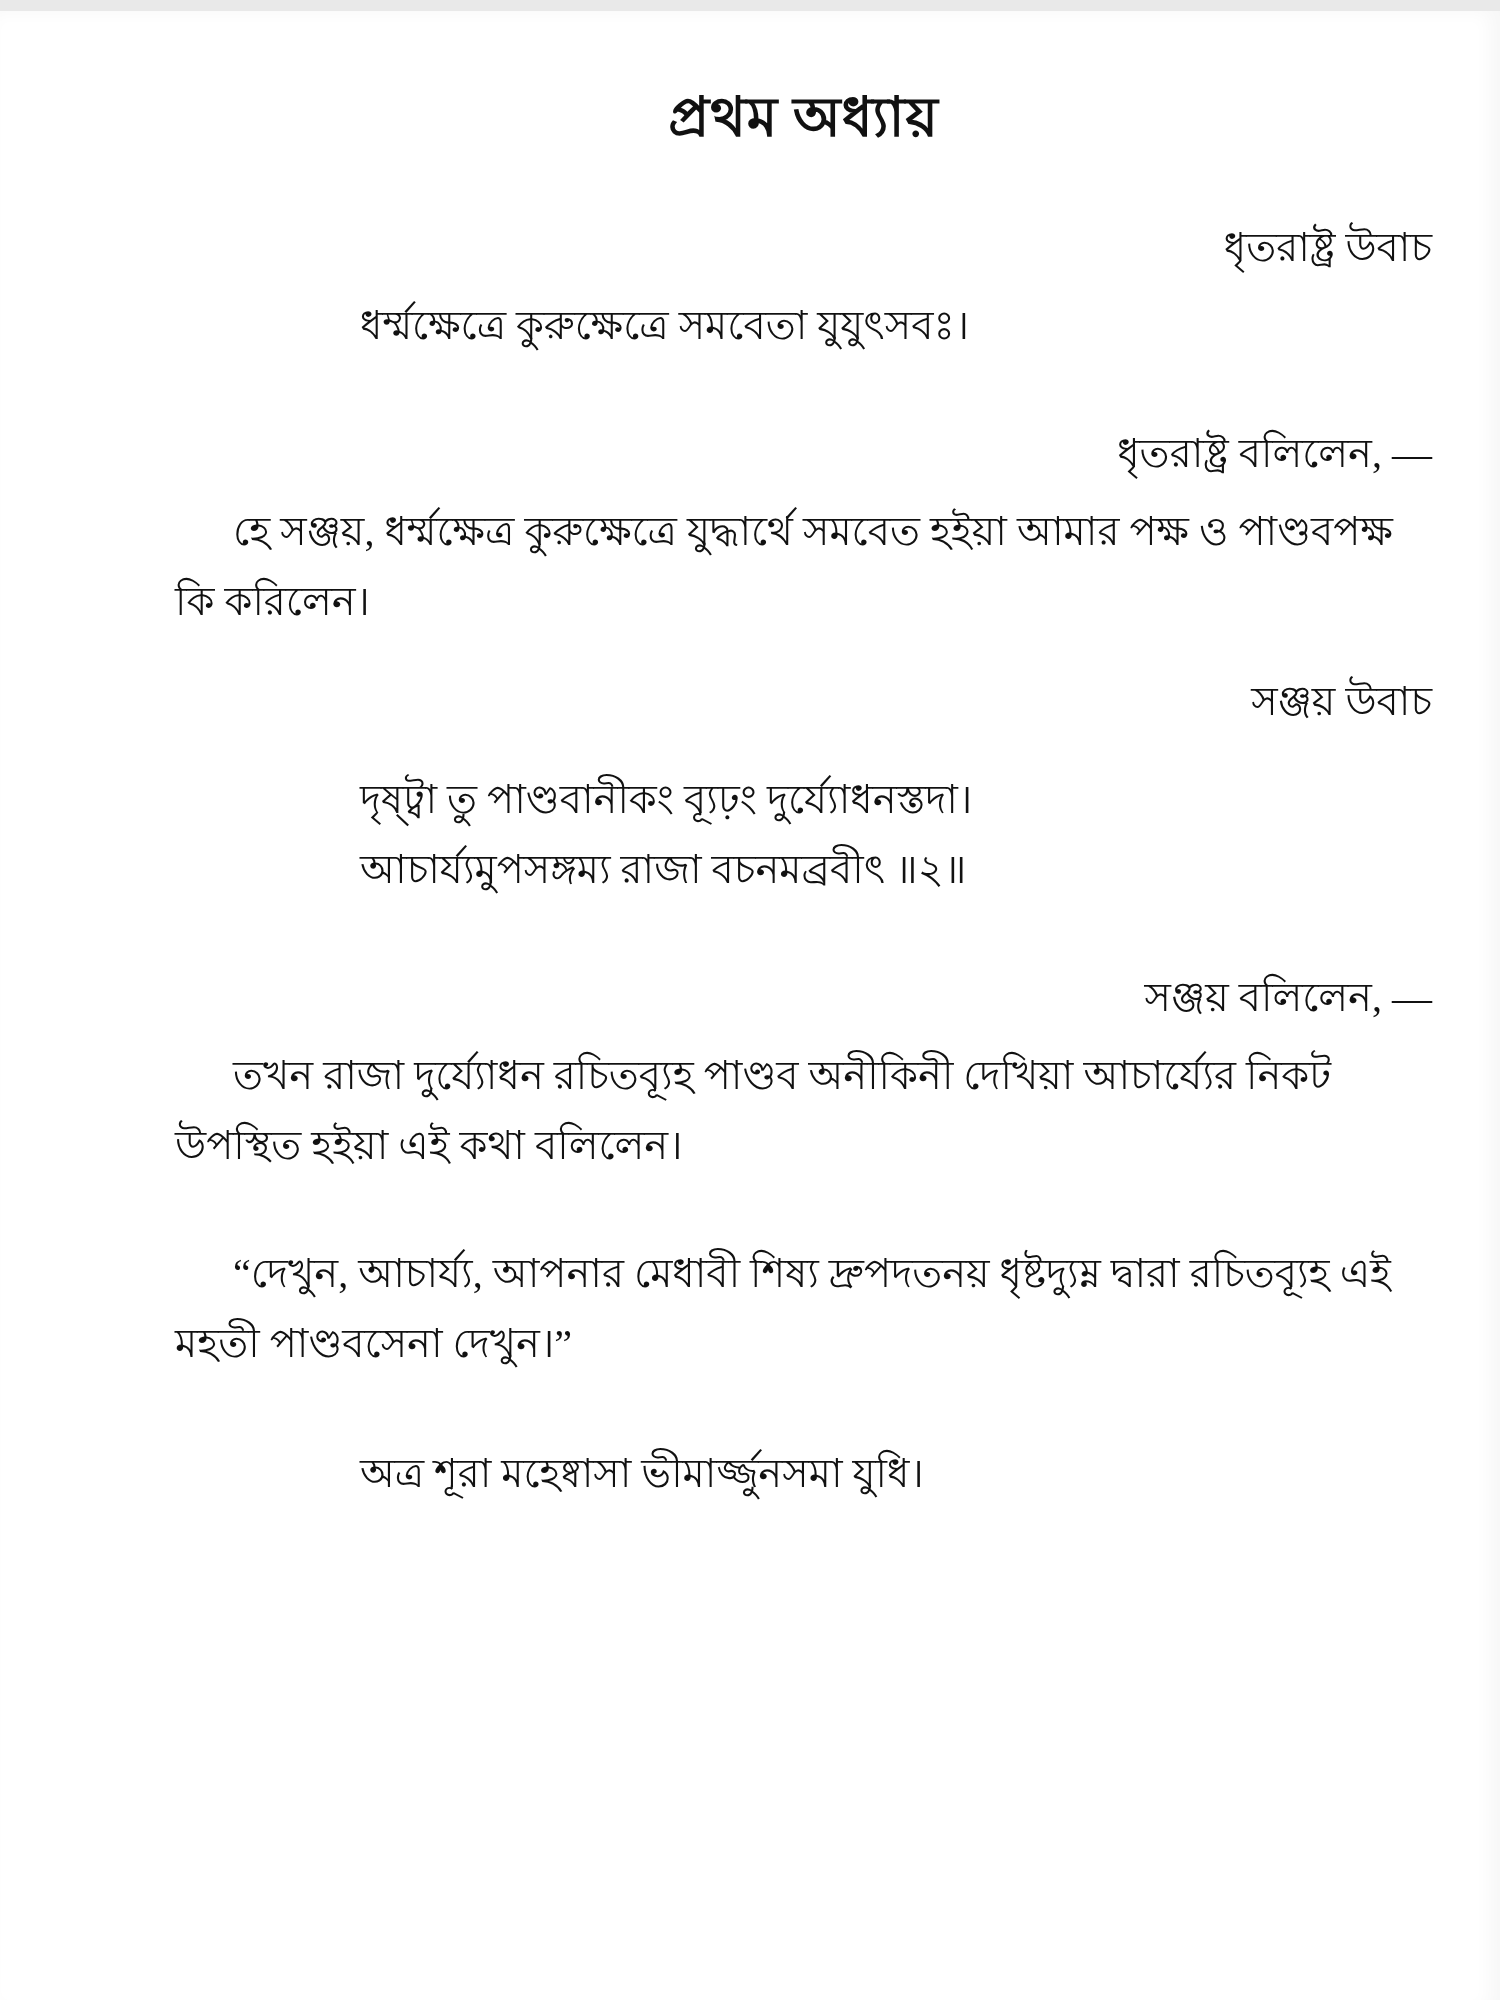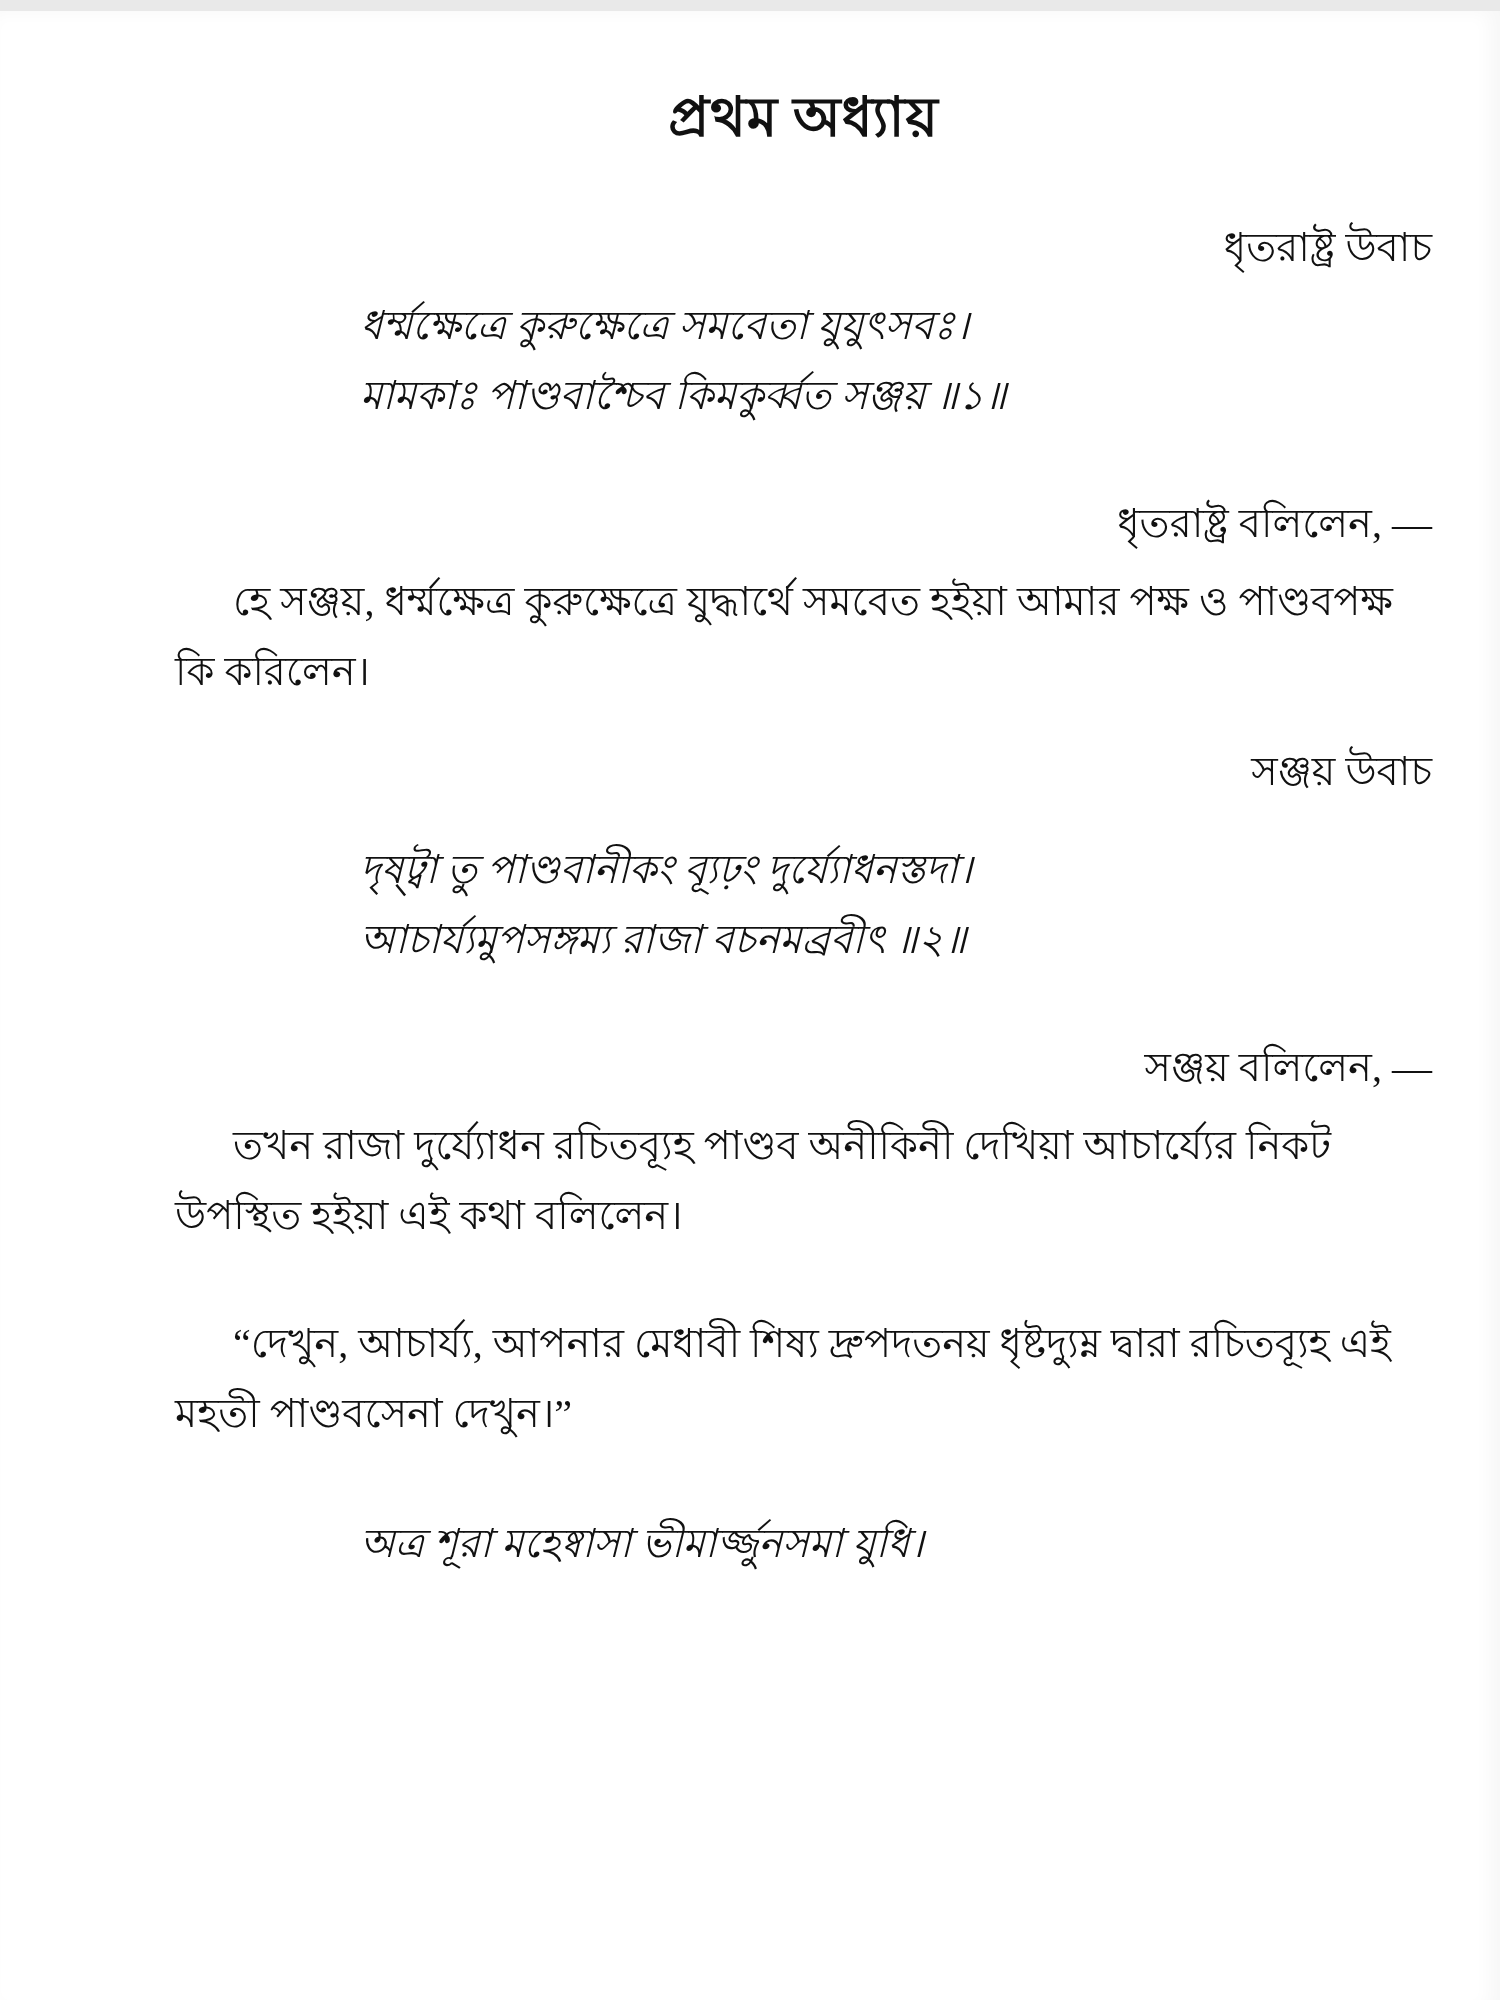--- a/index.html
+++ b/index.html
@@ -26,42 +26,41 @@
   .title {
     margin: 0 0 60px 0;
     text-align: center;
     font-size: 55px;
     line-height: 70px;
     font-weight: bold;
     letter-spacing: 1px;
   }
   p { margin: 0; }
   .speaker { text-align: right; }
-  .verse { margin-left: 185px; font-style: italic; }
+  .verse { margin-left: 185px; }
   .verse-line { white-space: nowrap; }
   .prose { text-indent: 58px; }
   .mt8  { margin-top: 8px; }
   .mt28 { margin-top: 28px; }
   .mt30 { margin-top: 30px; }
   .mt58 { margin-top: 58px; }
   .mt60 { margin-top: 60px; }
   .mt65 { margin-top: 65px; }
 </style>
 </head>
 <body>
 
 <div class="page">
 
   <h1 class="title">প্রথম অধ্যায়</h1>
 
   <p class="speaker">ধৃতরাষ্ট্র উবাচ</p>
 
   <div class="verse mt8">
     <p class="verse-line">ধর্ম্মক্ষেত্রে কুরুক্ষেত্রে সমবেতা যুযুৎসবঃ।</p>
-    <p class="verse-line">মামকাঃ পাণ্ডবাশ্চৈব কিমকুর্ব্বত সঞ্জয় ॥১॥</p>
   </div>
 
   <p class="speaker mt58">ধৃতরাষ্ট্র বলিলেন, —</p>
 
   <p class="prose mt8">হে সঞ্জয়, ধর্ম্মক্ষেত্র কুরুক্ষেত্রে যুদ্ধার্থে সমবেত হইয়া আমার পক্ষ ও পাণ্ডবপক্ষ কি করিলেন।</p>
 
   <p class="speaker mt30">সঞ্জয় উবাচ</p>
 
   <div class="verse mt28">
     <p class="verse-line">দৃষ্ট্বা তু পাণ্ডবানীকং ব্যূঢ়ং দুর্য্যোধনস্তদা।</p>

